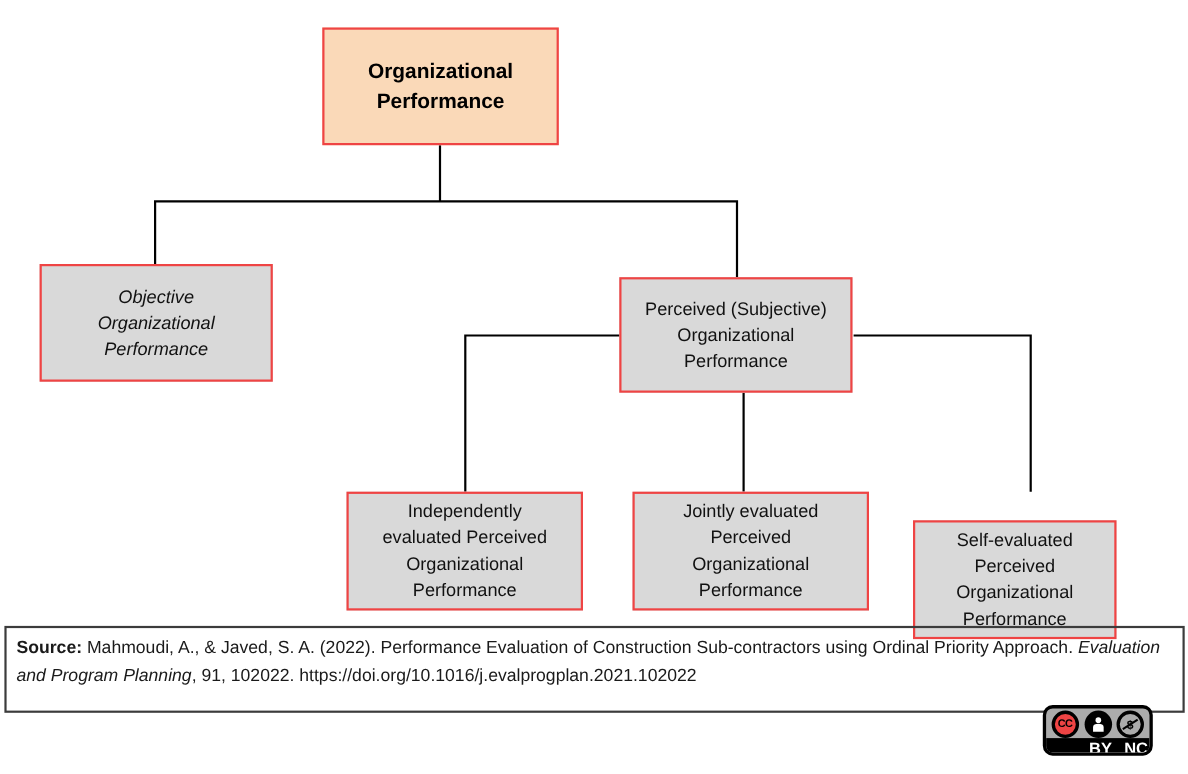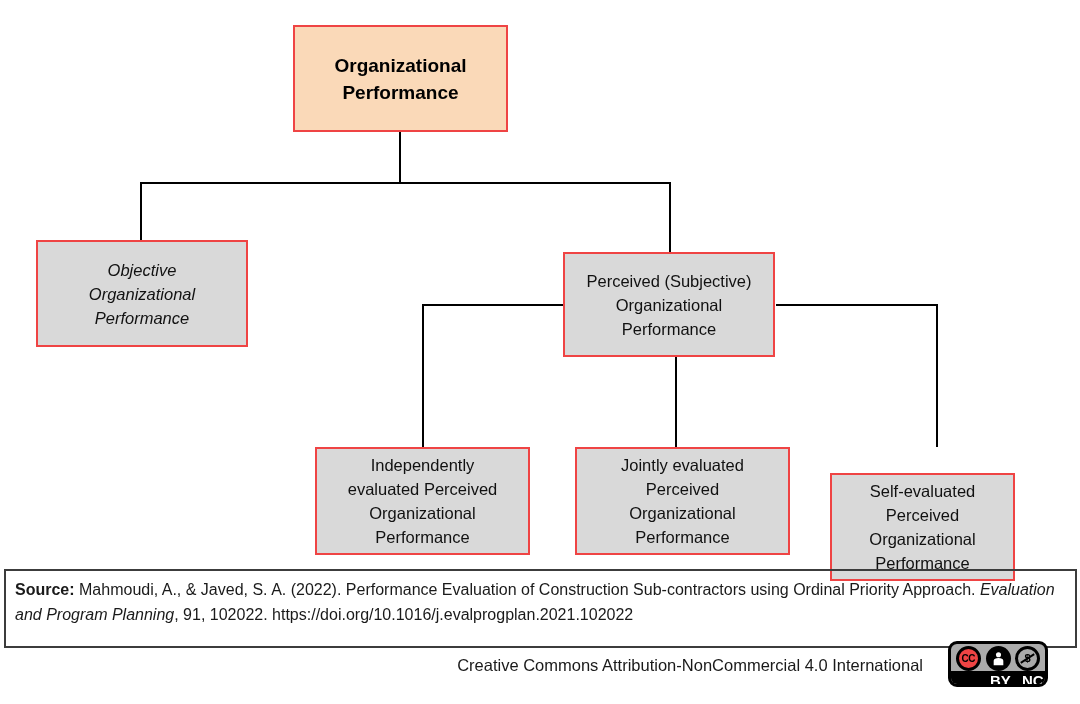--- a/index.html
+++ b/index.html
@@ -113,21 +113,20 @@
     <div class="node-label">Self-evaluated
 Perceived
 Organizational
 Performance</div>
   </div>
 
   <div class="source-box">
     <span class="bold">Source:</span><span> Mahmoudi, A., &amp; Javed, S. A. (2022). Performance Evaluation of Construction Sub-contractors using Ordinal Priority Approach. </span><em>Evaluation and Program Planning</em><span>, 91, 102022. https://doi.org/10.1016/j.evalprogplan.2021.102022</span>
   </div>
 
-  <div class="license-text">Creative Commons Attribution-NonCommercial 4.0 International</div>
 
   <div class="cc-badge">
     <div class="cc-icons">
       <span class="cc-circle cc-cc">CC</span>
       <span class="cc-circle cc-by">
         <svg viewBox="0 0 24 24" xmlns="http://www.w3.org/2000/svg">
           <circle cx="12" cy="6.6" r="3.6" fill="#fff"></circle>
           <path d="M5.2 21.5 v-6.2 c0-2.8 3-4.1 6.8-4.1 s6.8 1.3 6.8 4.1 v6.2 z" fill="#fff"></path>
         </svg>
       </span>

